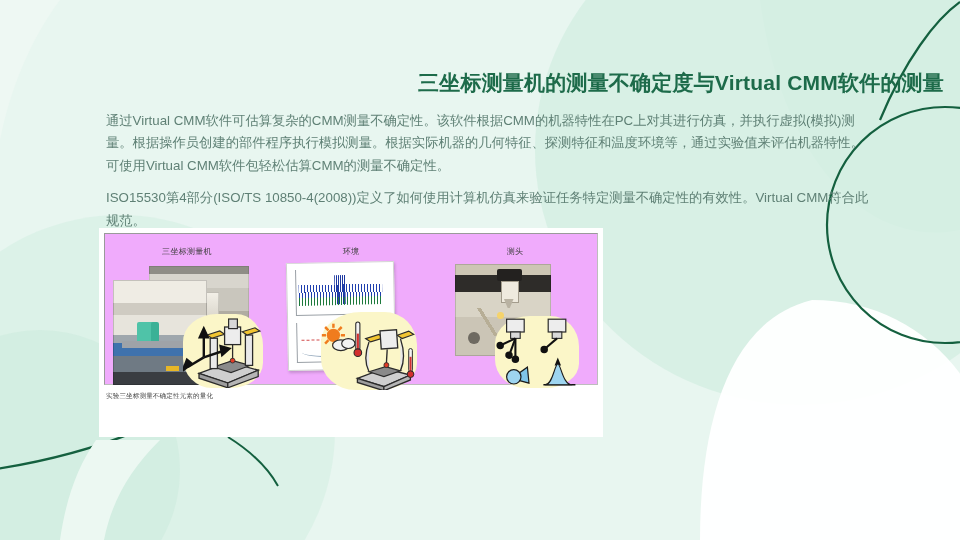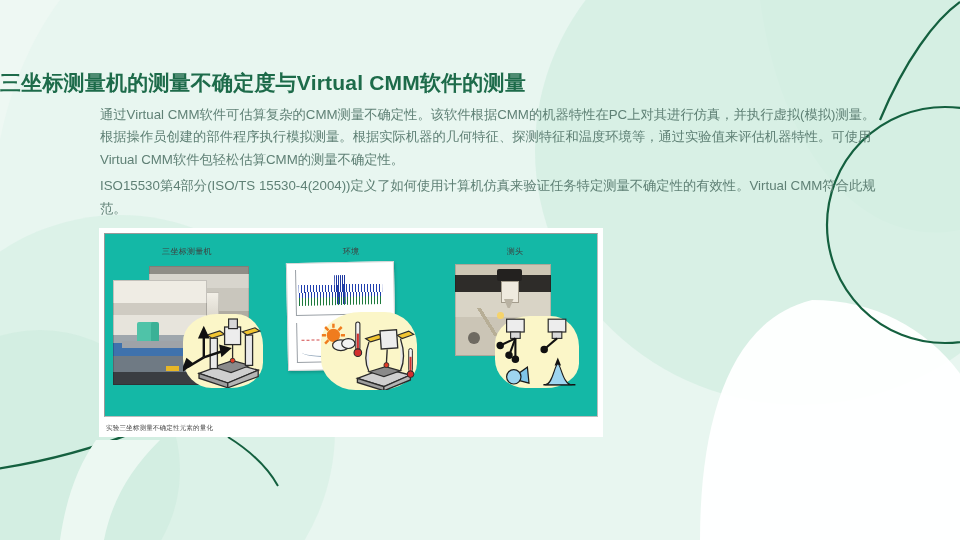--- a/index.html
+++ b/index.html
@@ -17,63 +17,63 @@
     font-family: "Liberation Sans", "DejaVu Sans", sans-serif;
   }
 
   
   .bg { position: absolute; inset: 0; overflow: hidden; }
   .bg svg { position: absolute; inset: 0; display: block; }
 
   
   .title {
     position: absolute;
-    left: 0; right: 8px;
+    left: 0; right: 16px;
     top: 44px;
-    text-align: left;
+    text-align: right;
     font-size: 21px;
     font-weight: bold;
     letter-spacing: .2px;
     color: #1d6b4a;
     white-space: nowrap;
     margin-top: 25px;
   }
 
   
   .body-copy {
     position: absolute;
     left: 96px;
     top: 100px;
     width: 790px;
     font-size: 13.3px;
     line-height: 22.4px;
     color: #5f8075;
   }
-  .body-copy p { margin: 4px; }
+  .body-copy p { margin: 10px; }
 
   
   .figure-card {
     position: absolute;
     left: 99px;
     top: 228px;
     width: 504px;
     height: 209px;
     background: #ffffff;
     box-sizing: border-box;
     padding: 5px 5px 0 5px;
   }
   .figure-frame {
     position: relative;
     width: 100%;
-    height: 184px;
+    height: 152px;
     box-sizing: border-box;
     border: 1px solid #9a9a9a;
     border-right-color: #bdbdbd;
     border-bottom-color: #bdbdbd;
-    background: #14b8a6;
+    background: #f0abfc;
     padding-left: 36px;
   }
   .fig-caption {
     font-size: 6.6px;
     color: #4b4b4b;
     padding: 7px 0 0 2px;
     letter-spacing: .1px;
   }
 
   
@@ -249,21 +249,21 @@
       <path d="M 96 440 L 160 440 C 130 470 112 500 104 540 L 60 540 C 66 498 78 466 96 440 Z" fill="#ecf8f2"></path>
 
       <path d="M 0 0 L 60 0 C 30 40 10 90 0 140 Z" fill="#eef8f3"></path>
     </svg>
   </div>
 
   <h1 class="title">三坐标测量机的测量不确定度与Virtual CMM软件的测量</h1>
 
   <div class="body-copy">
     <p>通过Virtual CMM软件可估算复杂的CMM测量不确定性。该软件根据CMM的机器特性在PC上对其进行仿真，并执行虚拟(模拟)测量。根据操作员创建的部件程序执行模拟测量。根据实际机器的几何特征、探测特征和温度环境等，通过实验值来评估机器特性。可使用Virtual CMM软件包轻松估算CMM的测量不确定性。</p>
-    <p>ISO15530第4部分(ISO/TS 15530-4(2004))定义了如何使用计算机仿真来验证任务特定测量不确定性的有效性。Virtual CMM符合此规范。</p>
+    <p>ISO15530第4部分(ISO/TS 10850-4(2008))定义了如何使用计算机仿真来验证任务特定测量不确定性的有效性。Virtual CMM符合此规范。</p>
   </div>
 
   <div class="figure-card">
     <div class="figure-frame">
       <div class="fig-cols">
 
         <div class="fig-col">
           <div class="col-head">三坐标测量机</div>
           <div class="col-body">
             <div class="photo photo-cmm-back"></div>

